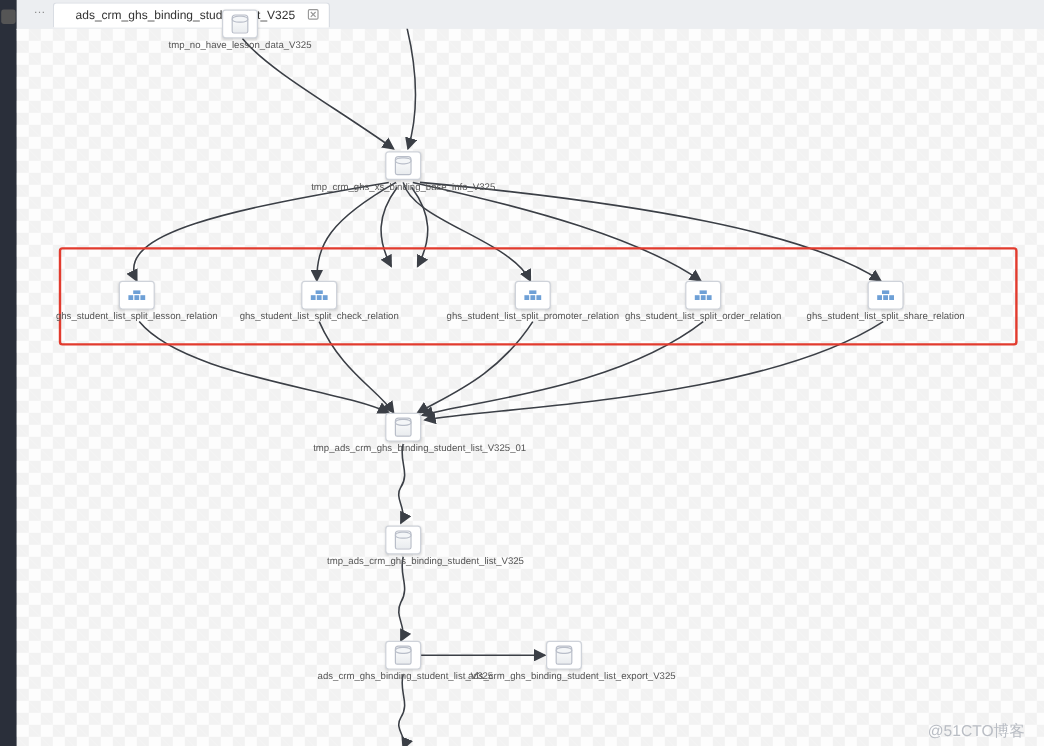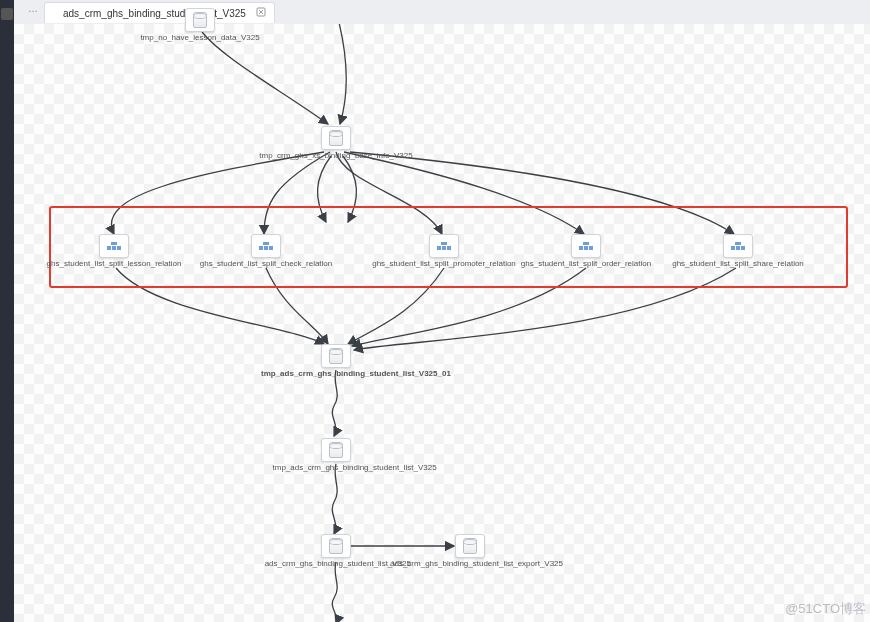--- a/index.html
+++ b/index.html
@@ -24,21 +24,21 @@
   .node{position:absolute;width:28px;height:22px;background:#fff;border:1px solid #cfd3da;border-radius:3px;box-shadow:0 1px 2px rgba(0,0,0,.12);display:flex;align-items:center;justify-content:center;transform:translate(-50%,-50%);}
   .node.db::before{content:"";width:12px;height:14px;border:1px solid #b9bec9;border-radius:3px 3px 2px 2px;background:linear-gradient(#fff,#e9ecef);display:block;}
   .node.db::after{content:"";position:absolute;top:4px;width:12px;height:4px;border:1px solid #b9bec9;border-radius:6px/3px;background:#f4f6f8;}
   .node.wf{flex-direction:column;}
   .node.wf .bar{width:6px;height:3px;background:#6ea0d6;margin-bottom:1px;}
   .node.wf .row{display:flex;gap:1px;}
   .node.wf .row .b{width:4px;height:4px;background:#6ea0d6;}
   .node-label{position:absolute;left:50%;transform:translateX(-50%);top:14px;white-space:nowrap;font-size:8px;color:#555;text-align:right;line-height:1.1;}
   .node-wrap{position:absolute;}
   .highlight-box{position:absolute;border:2px solid #e23b2e;border-radius:3px;}
-  .watermark{position:absolute;right:4px;bottom:4px;font-size:13px;color:#b9bdc4;font-family:"Microsoft YaHei",sans-serif;pointer-events:none;}
+  .watermark{position:absolute;right:16px;bottom:4px;font-size:13px;color:#b9bdc4;font-family:"Microsoft YaHei",sans-serif;pointer-events:none;}
 </style>
 </head>
 <body>
 
 <div class="left-rail">
   <div class="left-rail-icon"></div>
 </div>
 
 <div class="tab-bar">
   <span class="tab-dots">…</span>
@@ -158,21 +158,21 @@
           <div class="b"></div>
           <div class="b"></div>
           <div class="b"></div>
         </div>
     </div>
     <div class="node-label">ghs_student_list_split_share_relation</div>
   </div>
 
   <div class="node-wrap" style="left:322px;top:332px;">
     <div class="node db"></div>
-    <div class="node-label" style="width:150px;font-weight:bold;">tmp_ads_crm_ghs_binding_student_list_V325_01</div>
+    <div class="node-label" style="width:150px;">tmp_ads_crm_ghs_binding_student_list_V325_01</div>
   </div>
 
   <div class="node-wrap" style="left:322px;top:426px;">
     <div class="node db"></div>
     <div class="node-label" style="width:150px;padding-left:23px;">tmp_ads_crm_ghs_binding_student_list_V325</div>
   </div>
 
   <div class="node-wrap" style="left:322px;top:522px;">
     <div class="node db"></div>
     <div class="node-label" style="width:150px;">ads_crm_ghs_binding_student_list_V325</div>

